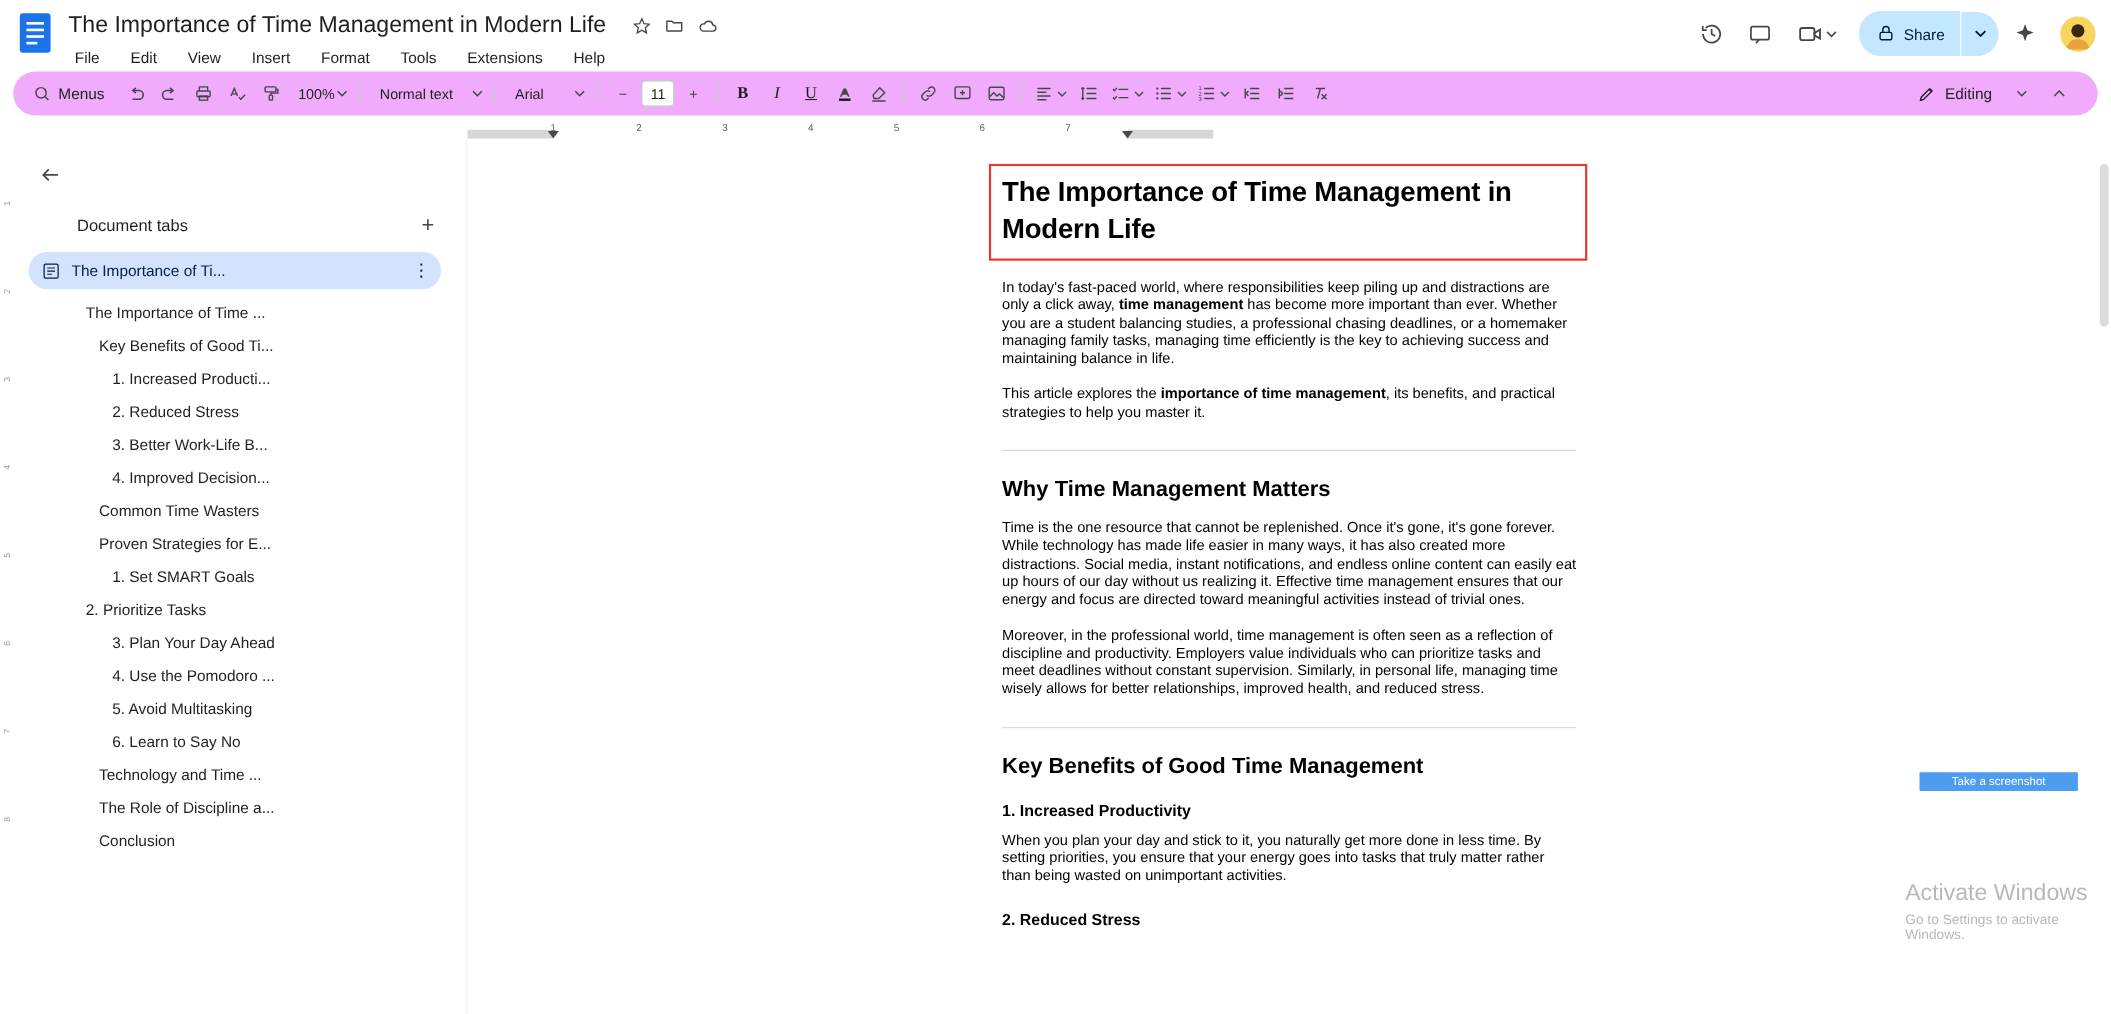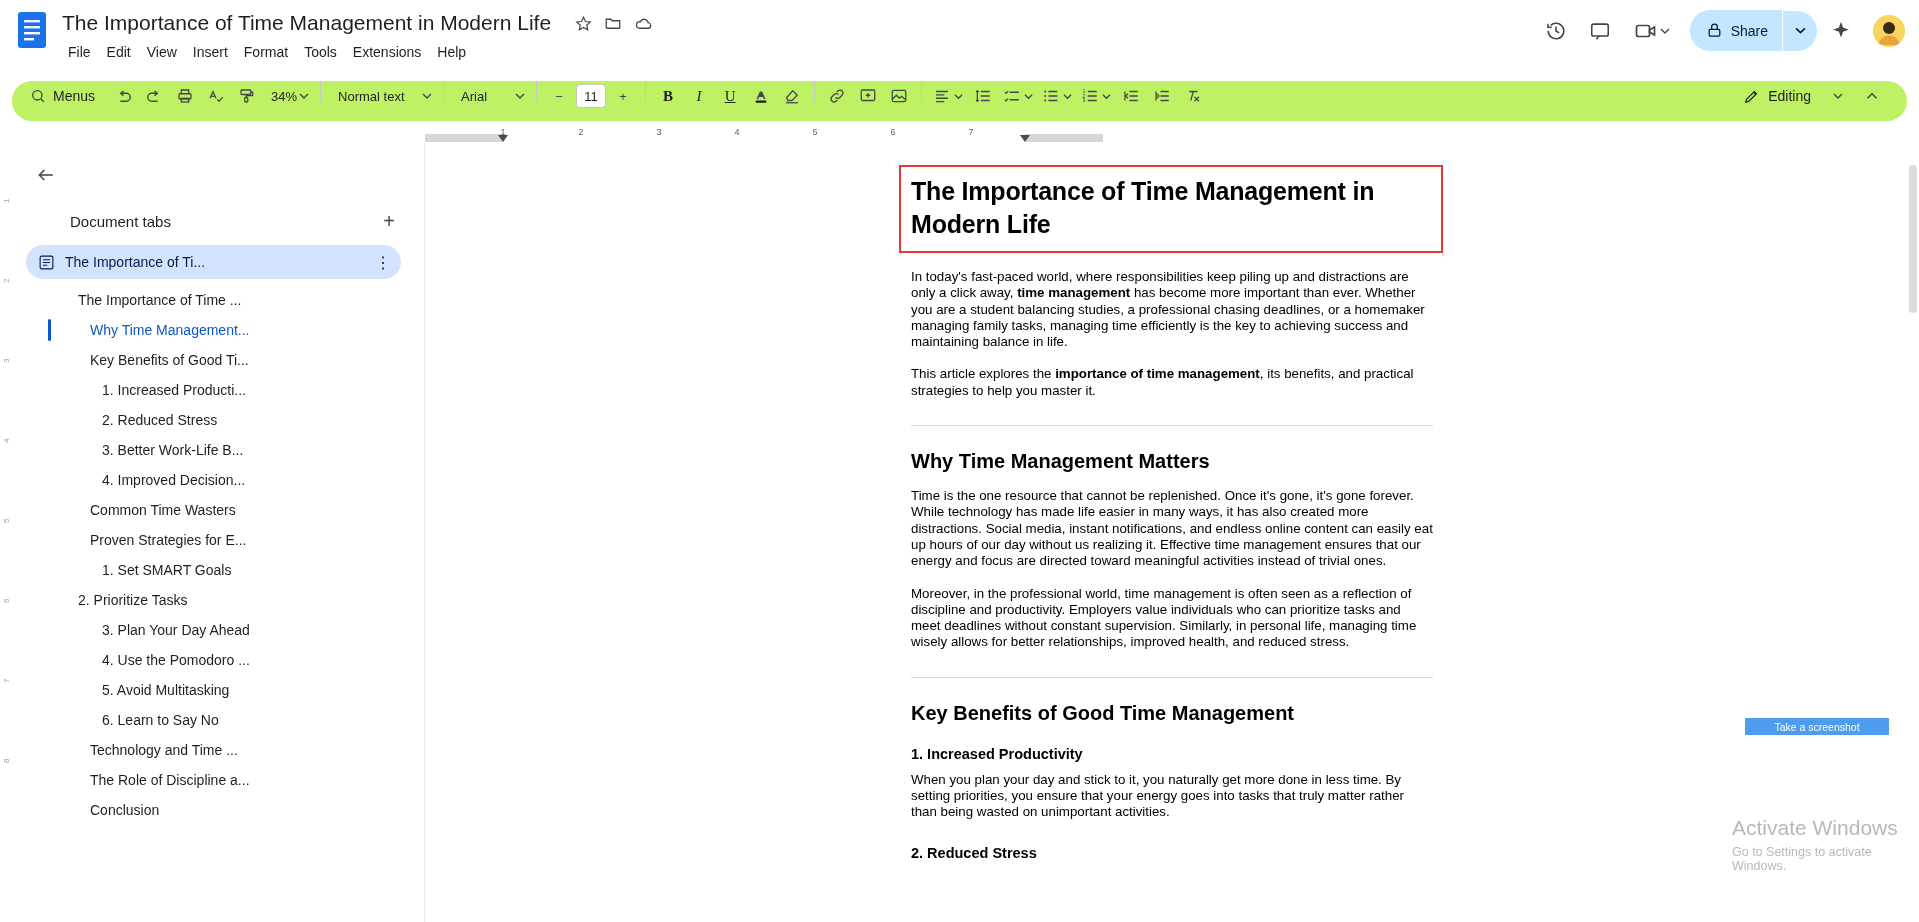--- a/index.html
+++ b/index.html
@@ -32,21 +32,21 @@
   .doc-title {
     font-size: 21px;
     color: #1f1f1f;
     line-height: 26px;
     padding: 2px 4px;
     white-space: nowrap;
   }
   .title-row { display:flex; align-items:center; gap: 6px; }
   .title-icons { display: flex; align-items: center; gap: 10px; margin-left: 12px; }
   .mini-icon { width: 20px; height: 20px; color: #444746; display:flex; align-items:center; justify-content:center; cursor:pointer; }
-  .menubar { display: flex; gap: 0px; margin-top: 2px; padding-left: 2px; text-align: right; }
+  .menubar { display: flex; gap: 12px; margin-top: 2px; padding-left: 2px; text-align: right; }
   .menubar div {
     font-size: 14px;
     color: #1f1f1f;
     padding: 3px 8px;
     border-radius: 4px;
     cursor: pointer;
     line-height: 18px;
   }
 
   .topbar-right {
@@ -87,25 +87,25 @@
     margin-left: 8px;
     display:flex; align-items:center; justify-content:center;
     font-size: 13px; color: #5f4200;
     overflow: hidden;
     cursor: pointer;
   }
 
   
   .toolbar {
     height: 40px;
-    margin: 19px 12px 0 12px;
-    background: #bef264;
+    margin: 3px 12px 0 12px;
+    background: #f0abfc;
     border-radius: 20px;
     display: flex;
-    align-items: flex-start;
+    align-items: center;
     padding: 0 8px;
     gap: 1px;
     position: relative;
   }
   .tb-btn {
     height: 30px; min-width: 30px;
     border-radius: 4px;
     display: flex; align-items: center; justify-content: center;
     color: #444746; cursor: pointer;
     padding: 0 4px;
@@ -440,21 +440,21 @@
     </div>
     <div class="tb-btn">
       <svg width="18" height="18" viewBox="0 0 24 24" fill="none" stroke="#444746" stroke-width="1.7">
           <rect x="4" y="4" width="13" height="6" rx="1"></rect>
           <path d="M17 7h2.5v4.5H11V14"></path>
           <rect x="9" y="14" width="4" height="6" rx="1"></rect>
         </svg>
     </div>
 
     <div class="zoom-box">
-      <span>34%</span>
+      <span>100%</span>
       <svg width="10" height="10" viewBox="0 0 10 10">
           <path d="M1 3l4 4 4-4" stroke="#444746" stroke-width="1.4" fill="none"></path>
         </svg>
     </div>
 
     <div class="tb-sep"></div>
 
     <div class="style-box">
       <span>Normal text</span>
       <svg width="10" height="10" viewBox="0 0 10 10" style="margin-left:auto">
@@ -653,21 +653,20 @@
         <svg width="17" height="17" viewBox="0 0 24 24">
             <rect x="3" y="3" width="18" height="18" rx="2" fill="none" stroke="#041e49" stroke-width="1.6"></rect>
             <path d="M7 8h10M7 12h10M7 16h6" stroke="#041e49" stroke-width="1.5"></path>
           </svg>
         <span class="tab-label">The Importance of Ti...</span>
         <div class="tab-more">⋮</div>
       </div>
 
       <div class="outline-list">
         <div class="ol-item lvl1">The Importance of Time ...</div>
-        <div class="ol-item lvl2 active">Why Time Management...</div>
         <div class="ol-item lvl2">Key Benefits of Good Ti...</div>
         <div class="ol-item" style="padding-left:102px;">1. Increased Producti...</div>
         <div class="ol-item" style="padding-left:102px;">2. Reduced Stress</div>
         <div class="ol-item" style="padding-left:102px;">3. Better Work-Life B...</div>
         <div class="ol-item" style="padding-left:102px;">4. Improved Decision...</div>
         <div class="ol-item lvl2">Common Time Wasters</div>
         <div class="ol-item lvl2">Proven Strategies for E...</div>
         <div class="ol-item" style="padding-left:102px;">1. Set SMART Goals</div>
         <div class="ol-item" style="">2. Prioritize Tasks</div>
         <div class="ol-item" style="padding-left:102px;">3. Plan Your Day Ahead</div>

